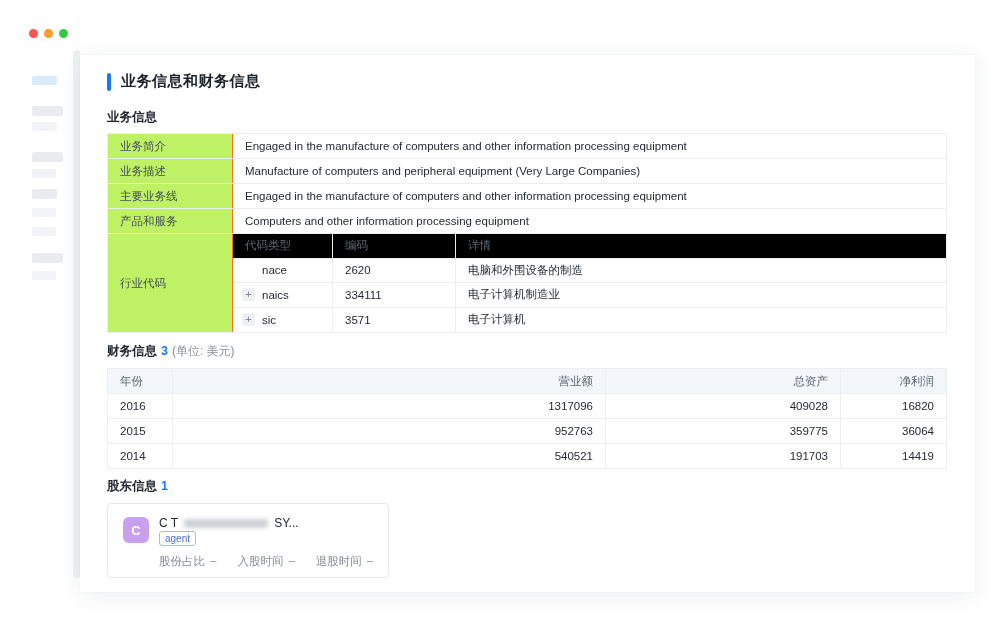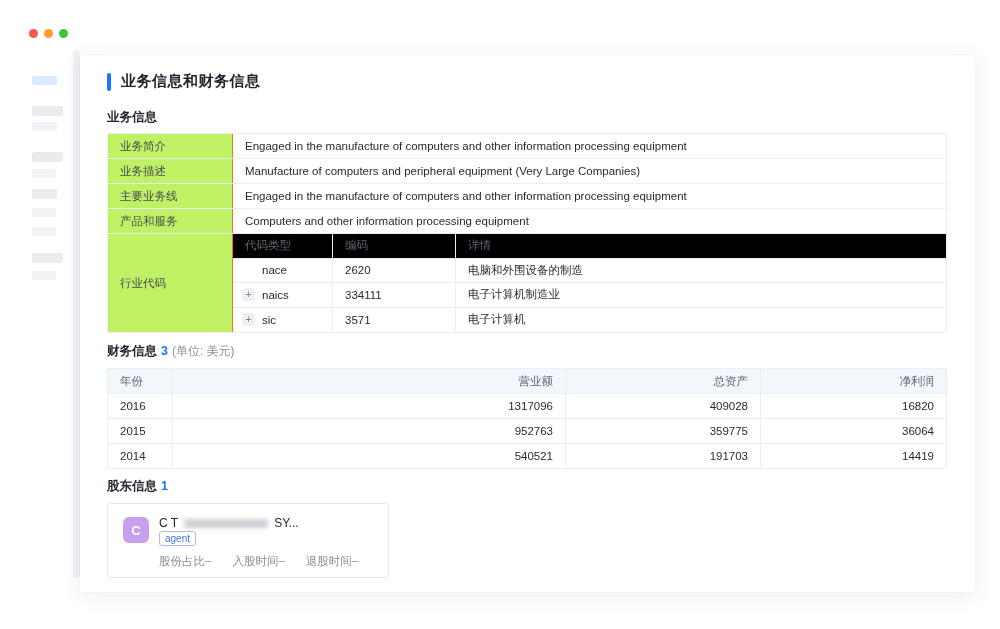--- a/index.html
+++ b/index.html
@@ -55,21 +55,21 @@
   .cc3 { flex:1; display:flex; align-items:center; padding-left:12px; }
   .cc1.expand-cell { padding-left:9px; }
   .cc1.indent { padding-left:29px; }
   .expander { width:13px; height:13px; margin-right:7px; background:#eef0f3; border-radius:3px;
               color:#7d858f; font-size:11px; line-height:12px; text-align:center;
               cursor:pointer; flex:0 0 13px; }
 
   
   .fin-table { position:absolute; left:27px; top:313px; width:840px;
                border:1px solid #eceff2; border-bottom:none; font-size:11.5px; }
-  .fin-row { display:flex; height:25px; border-bottom:1px solid #eceff2; }
+  .fin-row { display:flex; height:25px; border-bottom:1px solid #eceff2;gap:40px; }
   .fin-head { background:#f3f6fa; color:#5d6673; }
   .fc-year { width:65px; min-width:65px; display:flex; align-items:center; padding-left:12px;
              border-right:1px solid #eceff2; }
   .fc-rev { width:393px; min-width:393px; display:flex; align-items:center; justify-content:flex-end;
             padding-right:12px; border-right:1px solid #eceff2; }
   .fc-asset { width:195px; min-width:195px; display:flex; align-items:center; justify-content:flex-end;
               padding-right:12px; border-right:1px solid #eceff2; }
   .fc-profit { flex:1; display:flex; align-items:center; justify-content:flex-end; padding-right:12px; }
 
   
@@ -79,21 +79,21 @@
             color:#ffffff; font-size:13px; font-weight:bold;
             display:flex; align-items:center; justify-content:center; }
   .sh-name { position:absolute; left:51px; top:12px; font-size:12px; color:#23282f;
              display:flex; align-items:center; white-space:nowrap; }
   .redacted { display:inline-block; width:84px; height:9px; background:#b4b9c0; opacity:0.65;
               border-radius:2px; margin:0 6px; filter:blur(2px); }
   .badge { position:absolute; left:51px; top:27px; font-size:10px; line-height:13px;
            border:1px solid #a9bde9; border-radius:3px; padding:0 5px; background:#fff; }
   .sh-stats { position:absolute; left:51px; top:50px; font-size:11.5px; color:#868d97;
               display:flex; gap:21px; white-space:nowrap; }
-  .stat { display:flex; }
+  .stat { display:flex; gap:5px; }
 </style>
 </head>
 <body>
 
 <div class="traffic">
   <div class="light" style="background: rgb(249, 88, 79);"></div>
   <div class="light" style="background: rgb(251, 157, 43);"></div>
   <div class="light" style="background: rgb(54, 200, 65);"></div>
 </div>
 

